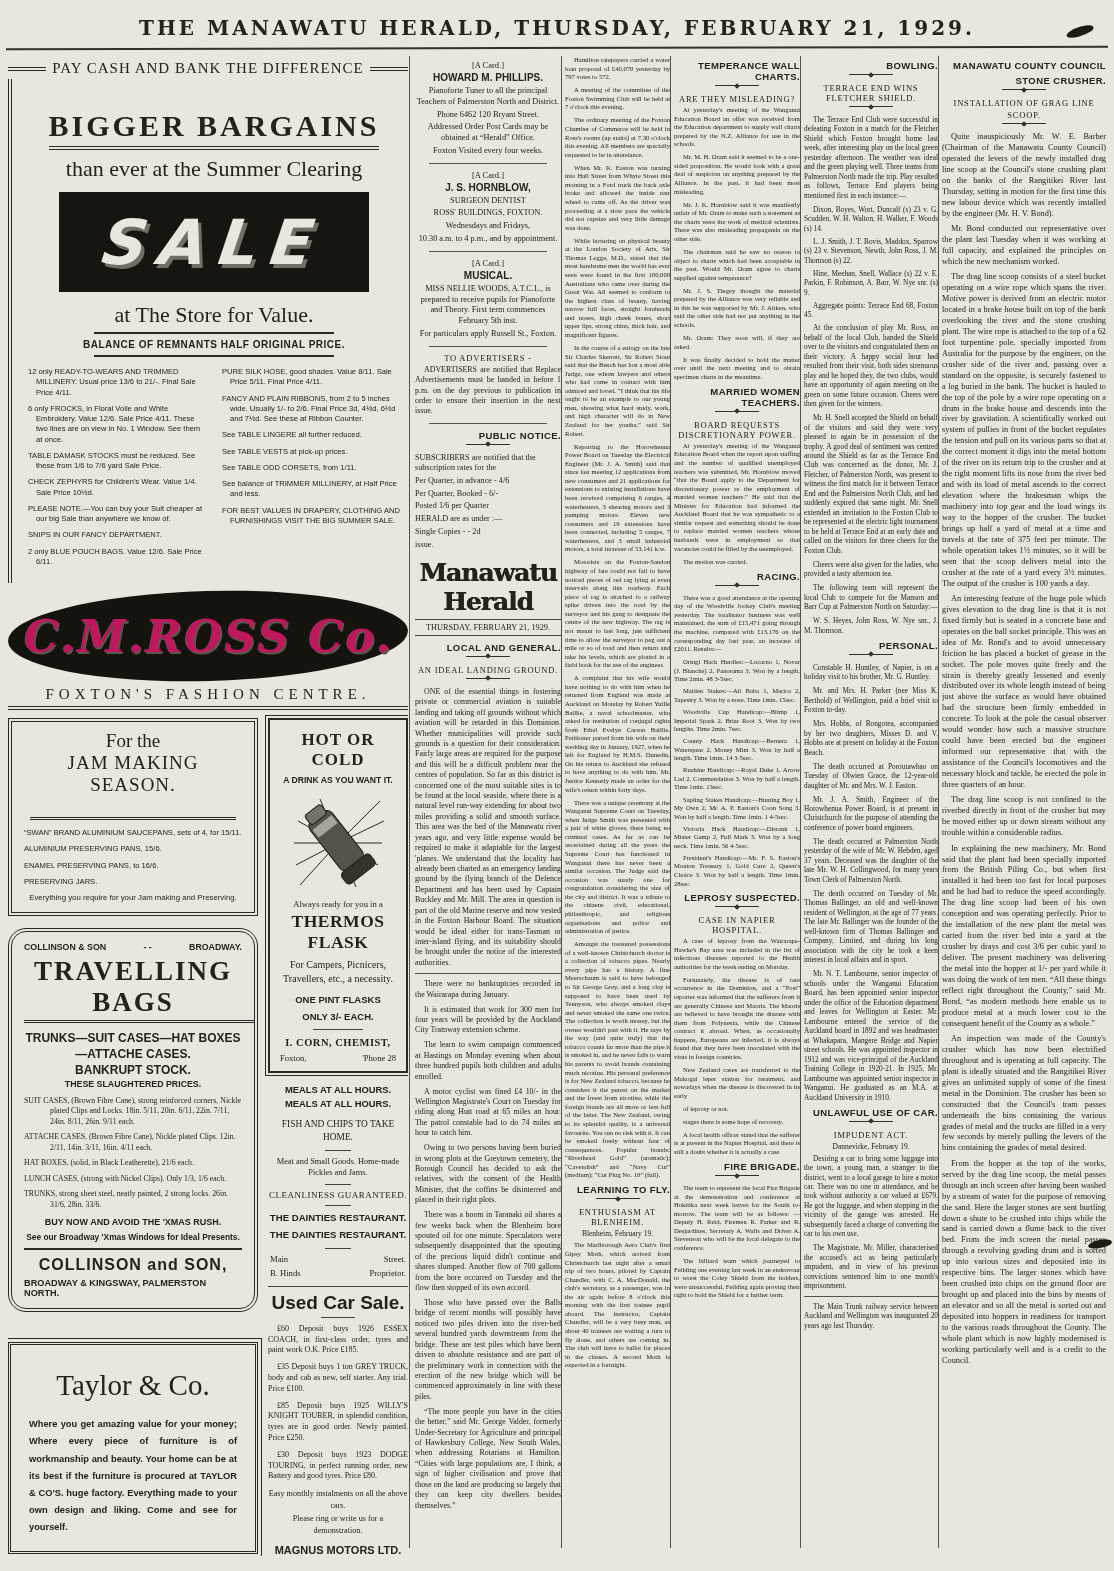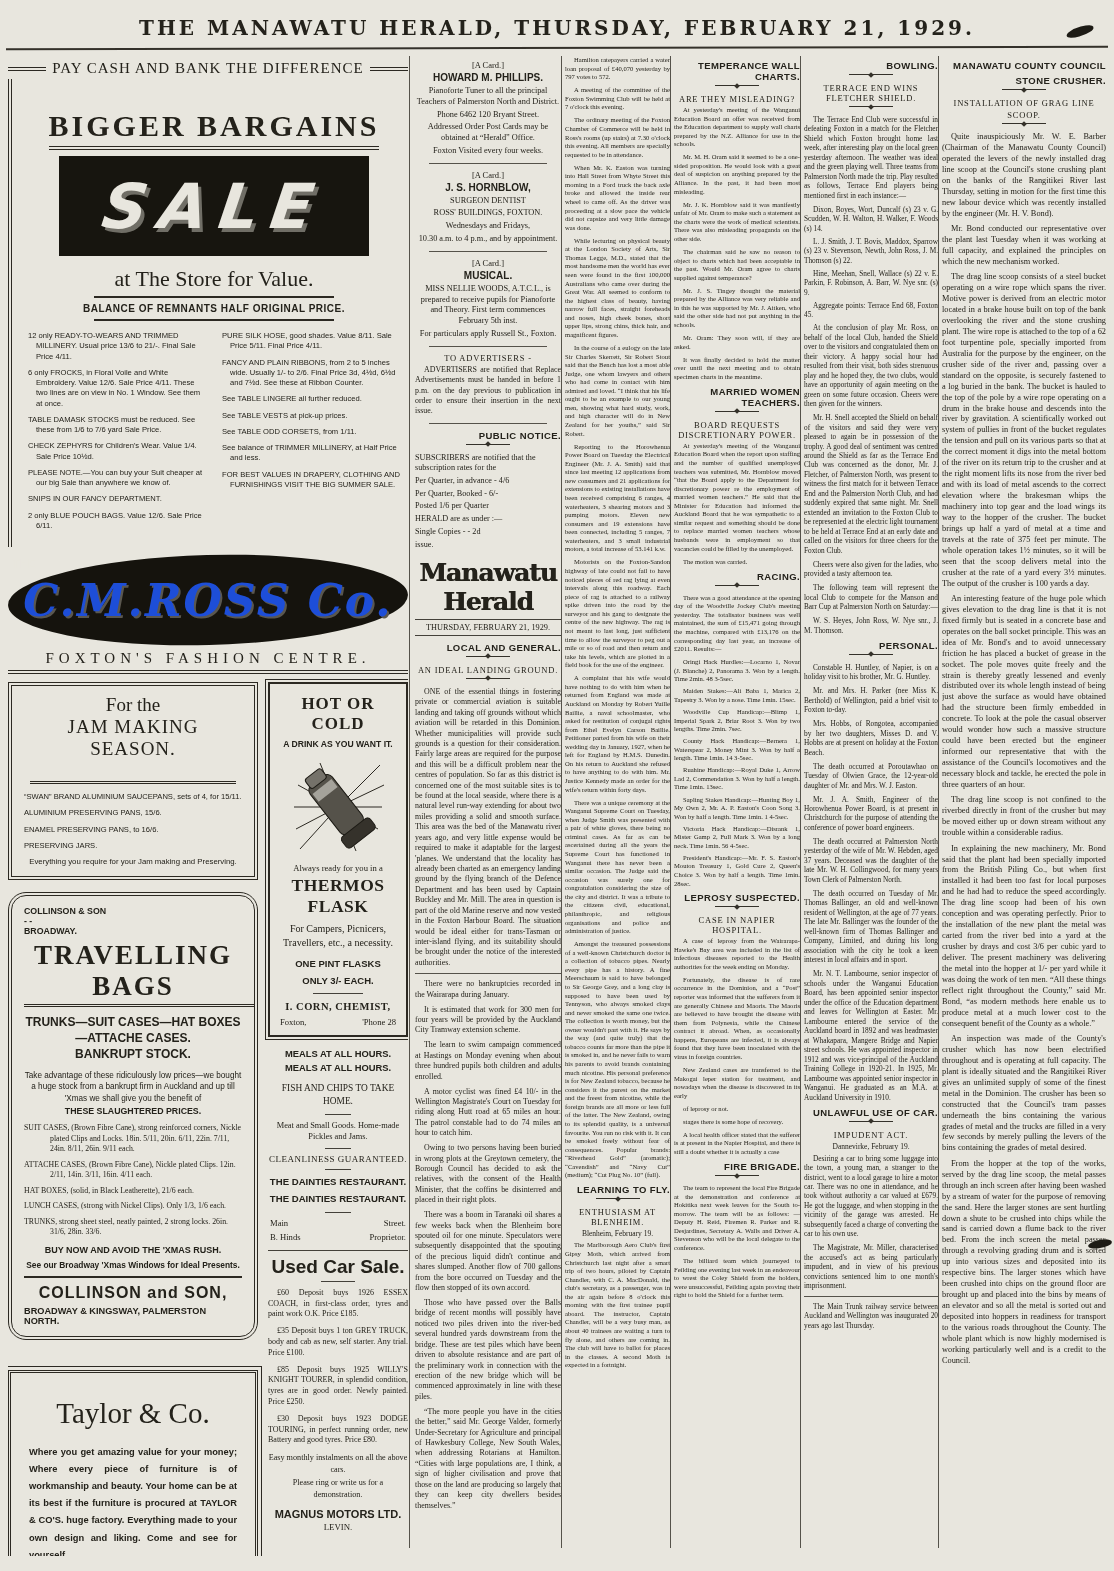--- a/index.html
+++ b/index.html
@@ -49,21 +49,21 @@
   .bb-midrule{width:240px;margin:4px auto;border-top:2.5px solid #2c2922;}
   .bb-remnants{text-align:center;font-family:"Liberation Sans",sans-serif;font-weight:bold;font-size:10px;
         letter-spacing:.5px;margin:5px 0;}
   .bb-items{display:flex;gap:16px;margin-top:10px;}
   .bb-items>div{flex:1;}
   .aditem{font-family:"Liberation Sans",sans-serif;font-size:7.6px;line-height:1.35;margin:0 0 6px;
         padding-left:8px;text-indent:-8px;}
   .ross{position:relative;height:90px;margin:8px 0 0;}
   .ross-oval{position:absolute;inset:0;background:#15130d;border-radius:50%;transform:rotate(-1.5deg);}
   .ross-text{position:absolute;inset:0;display:flex;align-items:center;justify-content:center;
-        color:#1d4ed8;font-family:"DejaVu Serif",serif;font-weight:bold;font-style:italic;font-size:44px;
+        color:#be185d;font-family:"DejaVu Serif",serif;font-weight:bold;font-style:italic;font-size:44px;
         letter-spacing:2px;text-shadow:2px 2px 0 #5a574f;}
   .ross-the{position:absolute;left:4px;top:2px;color:#e8e6de;font-family:"Liberation Sans",sans-serif;
         font-weight:bold;font-size:12px;z-index:2;}
   .ross-cap{text-align:center;font-size:15px;letter-spacing:5px;margin:5px 0 3px;}
   .dblrule{border-top:4px double #2c2922;margin:2px 0 8px;}
   .adrow{display:flex;gap:10px;align-items:flex-start;}
   .adleft{width:250px;flex:none;}
   .adright{flex:1;}
   .jam-box{border:4px double #2c2922;padding:8px 12px 10px;}
   .jam-t1{text-align:center;font-size:19px;}
@@ -80,21 +80,21 @@
   .th-t3{font-size:8.6px;margin-top:4px;}
   .th-t4{font-weight:bold;font-size:17.5px;letter-spacing:.5px;margin-top:2px;}
   .th-t5{font-size:10px;margin-top:5px;line-height:1.4;}
   .th-t6{font-family:"Liberation Sans",sans-serif;font-weight:bold;font-size:9.5px;margin-top:8px;}
   .th-t7{font-family:"Liberation Sans",sans-serif;font-weight:bold;font-size:9.5px;margin-top:6px;}
   .th-rule{width:50px;margin:7px auto;border-top:1px solid #44413a;}
   .th-t8{font-weight:bold;font-size:10.5px;letter-spacing:.5px;}
   .th-bot{display:flex;justify-content:space-between;font-size:8.6px;margin-top:5px;padding:0 2px;}
   .bags-box{border:4px double #2c2922;border-radius:18px;padding:10px 12px;margin-top:12px;}
   .bags-hdr{display:flex;justify-content:space-between;font-family:"Liberation Sans",sans-serif;
-        font-weight:bold;font-size:8.8px;flex-direction:column;}
+        font-weight:bold;font-size:8.8px;}
   .bags-title{text-align:center;font-weight:bold;font-size:27px;letter-spacing:2px;margin:4px 0 0;}
   .bags-trule{width:230px;margin:2px auto 7px;border-top:3px double #2c2922;}
   .bags-sub{text-align:center;font-family:"Liberation Sans",sans-serif;font-weight:bold;font-size:12px;line-height:1.35;}
   .bags-intro{text-align:center;font-family:"Liberation Sans",sans-serif;font-size:8.2px;line-height:1.4;margin:7px 0 2px;}
   .bags-intro2{text-align:center;font-family:"Liberation Sans",sans-serif;font-weight:bold;font-size:8.8px;margin-bottom:7px;}
   .bag-item{font-size:7.8px;line-height:1.35;margin:0 0 5px;padding-left:26px;text-indent:-26px;}
   .bags-n1{text-align:center;font-family:"Liberation Sans",sans-serif;font-weight:bold;font-size:9px;margin-top:7px;}
   .bags-n2{text-align:center;font-family:"Liberation Sans",sans-serif;font-weight:bold;font-size:8.4px;margin:5px 0;}
   .bags-frule{border-top:2.5px solid #2c2922;margin:6px 0;}
   .bags-firm{text-align:center;font-family:"Liberation Sans",sans-serif;font-weight:bold;font-size:16px;letter-spacing:1px;}
@@ -143,20 +143,21 @@
 
   <section class="col adcol">
     <div class="banner">
       <span class="dline"></span>
       <span>PAY CASH AND BANK THE DIFFERENCE</span>
       <span class="dline"></span>
     </div>
     <div class="bigad">
       <div class="bb-head">BIGGER  BARGAINS</div>
       <div class="bb-rule"></div>
+      <div class="bb-sub">than ever at the Summer Clearing</div>
       <div class="sale-block">
         <span class="sale-word">SALE</span>
       </div>
       <div class="bb-tag">at The Store for Value.</div>
       <div class="bb-midrule"></div>
       <div class="bb-remnants">BALANCE  OF  REMNANTS  HALF  ORIGINAL  PRICE.</div>
       <div class="bb-midrule"></div>
       <div class="bb-items">
         <div>
 
@@ -207,21 +208,20 @@
         <div class="bags-box">
           <div class="bags-hdr">
             <span>COLLINSON &amp; SON</span>
             <span>-        -</span>
             <span>BROADWAY.</span>
           </div>
           <div class="bags-title">TRAVELLING  BAGS</div>
           <div class="bags-trule"></div>
           <div class="bags-sub">TRUNKS—SUIT  CASES—HAT  BOXES—ATTACHE CASES.</div>
           <div class="bags-sub">BANKRUPT STOCK.</div>
-          <div class="bags-intro">Take advantage of these ridiculously low prices—we bought a huge stock from a bankrupt firm in Auckland and up till 'Xmas we shall give you the benefit of</div>
           <div class="bags-intro2">THESE SLAUGHTERED PRICES.</div>
           <div>
 
           <p class="bag-item">SUIT CASES, (Brown Fibre Cane), strong reinforced corners, Nickle plated Clips and Locks.  18in. 5/11,  20in. 6/11,  22in. 7/11,  24in. 8/11,  26in. 9/11 each.</p>
               <p class="bag-item">ATTACHE CASES, (Brown Fibre Cane), Nickle plated Clips.  12in. 2/11,  14in. 3/11,  16in. 4/11 each.</p>
               <p class="bag-item">HAT BOXES, (solid, in Black Leatherette), 21/6 each.</p>
               <p class="bag-item">LUNCH CASES, (strong with Nickel Clips).  Only 1/3, 1/6 each.</p>
               <p class="bag-item">TRUNKS, strong sheet steel, neatly painted, 2 strong locks.  26in. 31/6,  28in. 33/6.</p>
             </div>
           <div class="bags-n1">BUY NOW AND AVOID THE 'XMAS RUSH.</div>

